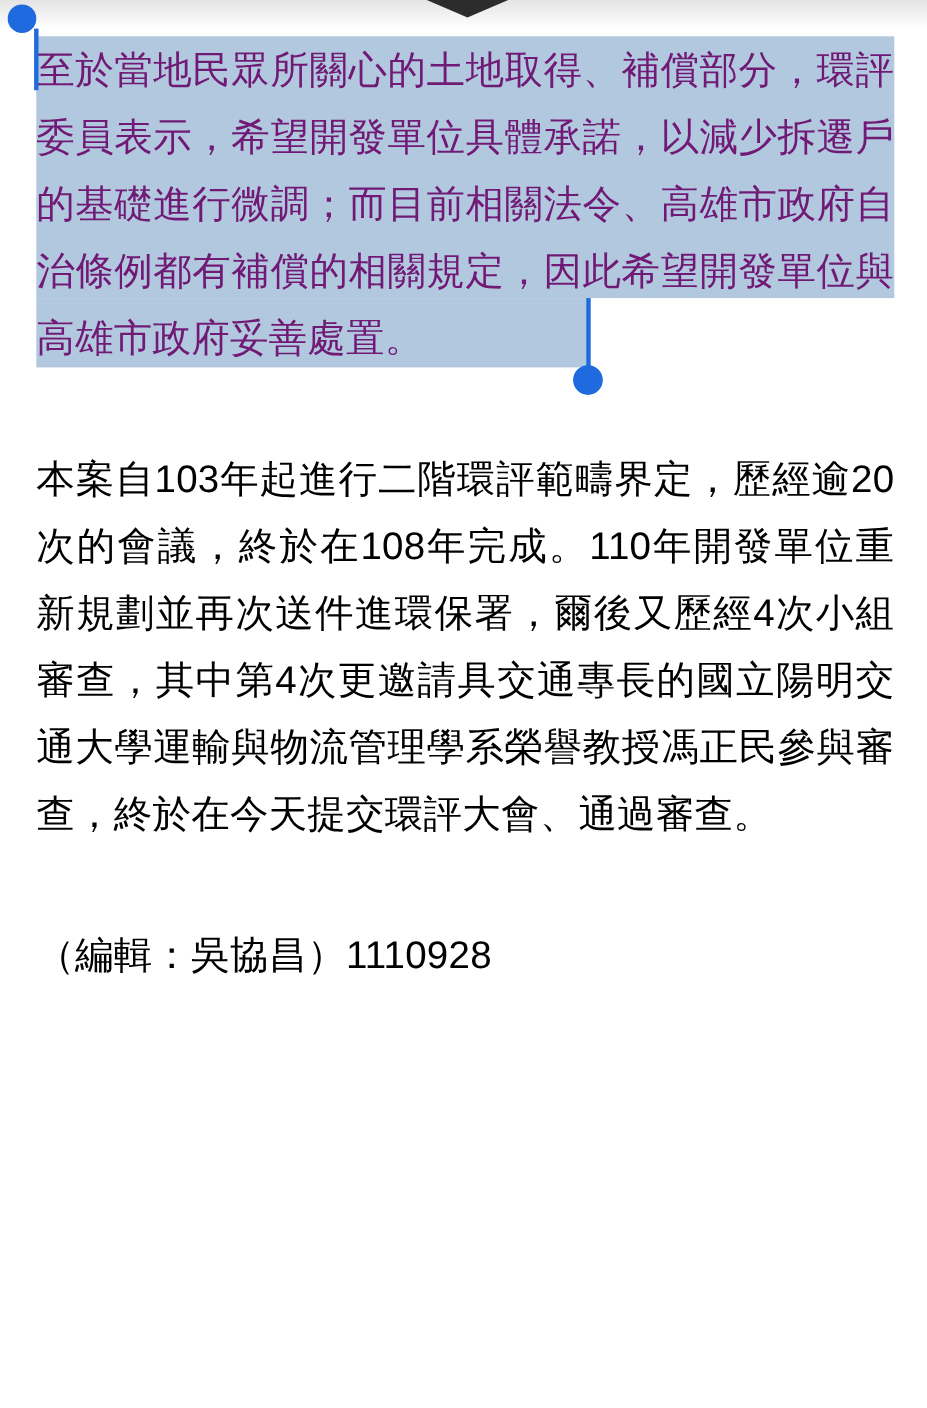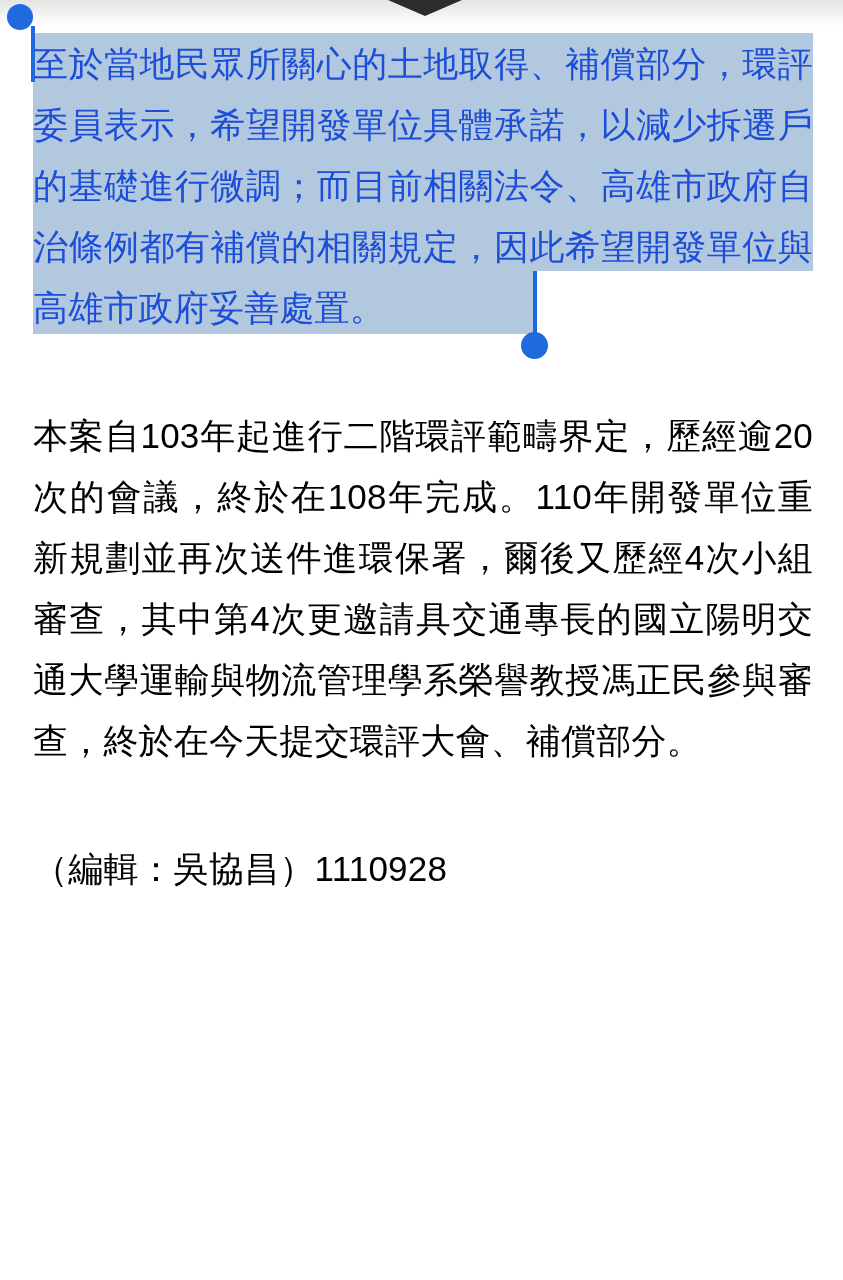--- a/index.html
+++ b/index.html
@@ -48,21 +48,21 @@
     line-height: 61px;
     color: #000000;
     text-align: justify;
     word-break: break-all;
     letter-spacing: 0.2px;
   }
   .article p {
     margin: 0 0 67px 0;
   }
   .article p.selected {
-    color: #1d4ed8;
+    color: #701a75;
   }
   .editor-note {
     margin: 0;
   }
 
   
   .handle-dot {
     position: absolute;
     border-radius: 50%;
     background: #1e6ade;
@@ -83,21 +83,21 @@
 
   <div class="top-shadow"></div>
 
   <div class="scroll-triangle"></div>
 
   <div class="hl hl-main"></div>
   <div class="hl hl-last"></div>
 
   <div class="article">
     <p class="selected">至於當地民眾所關心的土地取得、補償部分，環評委員表示，希望開發單位具體承諾，以減少拆遷戶的基礎進行微調；而目前相關法令、高雄市政府自治條例都有補償的相關規定，因此希望開發單位與高雄市政府妥善處置。</p>
-    <p>本案自103年起進行二階環評範疇界定，歷經逾20次的會議，終於在108年完成。110年開發單位重新規劃並再次送件進環保署，爾後又歷經4次小組審查，其中第4次更邀請具交通專長的國立陽明交通大學運輸與物流管理學系榮譽教授馮正民參與審查，終於在今天提交環評大會、補償部分。</p>
+    <p>本案自103年起進行二階環評範疇界定，歷經逾20次的會議，終於在108年完成。110年開發單位重新規劃並再次送件進環保署，爾後又歷經4次小組審查，其中第4次更邀請具交通專長的國立陽明交通大學運輸與物流管理學系榮譽教授馮正民參與審查，終於在今天提交環評大會、通過審查。</p>
     <div class="editor-note">（編輯：吳協昌）1110928</div>
   </div>
 
   <div class="handle-line start"></div>
   <div class="handle-dot start"></div>
   <div class="handle-line end"></div>
   <div class="handle-dot end"></div>
 
 </div>
 

